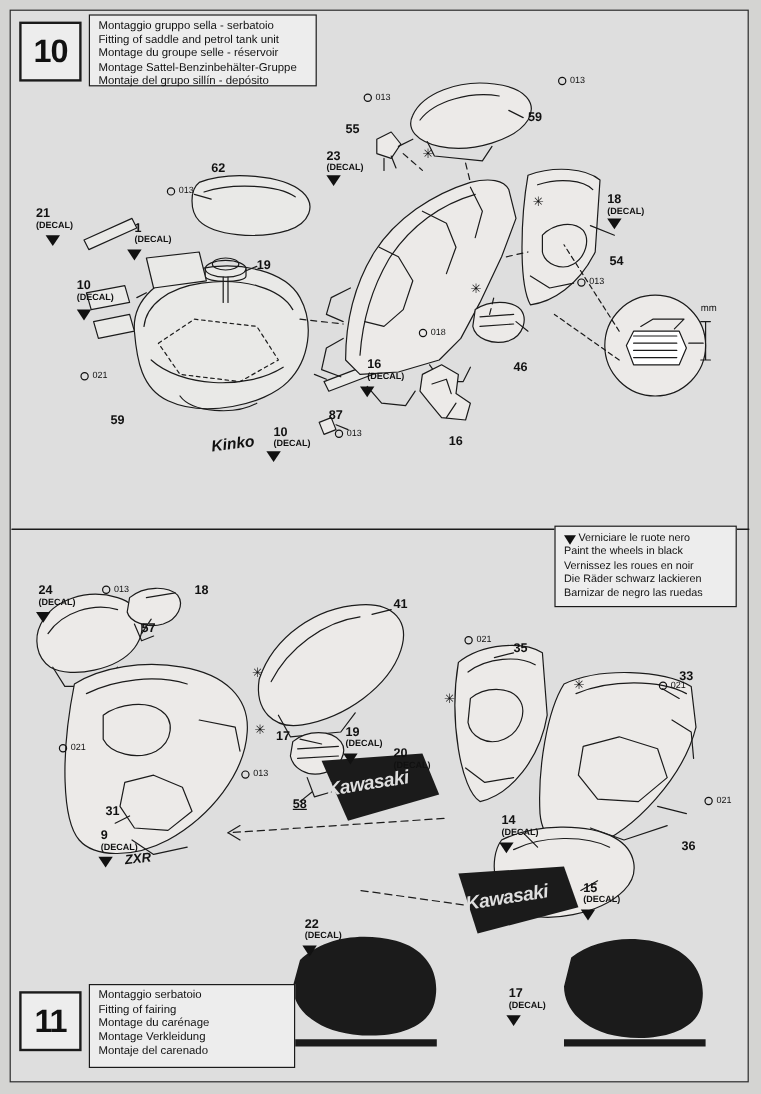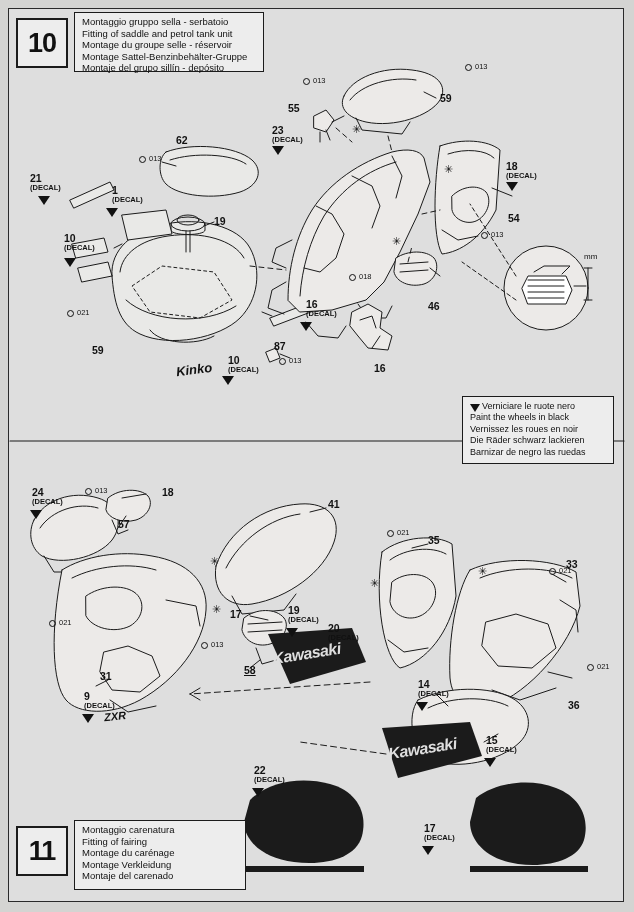--- a/index.html
+++ b/index.html
@@ -45,20 +45,21 @@
     color:#111;
     white-space:nowrap;
   }
   
   .note-box{
     position:absolute;
     border:1px solid #1b1b1b;
     background:#ededed;
     padding:4px 7px 5px 7px;
     box-sizing:border-box;
+    margin-top:42px;
   }
   .note-box .line{
     font-size:9px;line-height:11.4px;color:#111;white-space:nowrap;
   }
   .note-box .line:first-child{position:relative;padding-left:12px;}
   .tri{
     position:absolute;left:0;top:3px;
     width:0;height:0;
     border-left:5px solid transparent;
     border-right:5px solid transparent;
@@ -410,21 +411,21 @@
   </div>
   <div class="lbl" style="left:568px;top:699px;">
     <span>36</span>
   </div>
   <div class="lbl" style="left:230px;top:608px;">
     <span>17</span>
   </div>
   <div class="lbl" style="left:244px;top:664px;text-decoration:underline;">
     <span>58</span>
   </div>
-  <div class="lbl" style="left:88px;top:670px;margin-left:12px;">
+  <div class="lbl" style="left:88px;top:670px;">
     <span>31</span>
   </div>
 
   <div class="tag" style="left:84px;top:486px;"><span class="dot"></span><span>013</span></div>
   <div class="tag" style="left:200px;top:640px;"><span class="dot"></span><span>013</span></div>
   <div class="tag" style="left:48px;top:618px;"><span class="dot"></span><span>021</span></div>
   <div class="tag" style="left:386px;top:528px;"><span class="dot"></span><span>021</span></div>
   <div class="tag" style="left:548px;top:566px;"><span class="dot"></span><span>021</span></div>
   <div class="tag" style="left:586px;top:662px;"><span class="dot"></span><span>021</span></div>
 
@@ -440,19 +441,19 @@
   <div class="star" style="left:212px;top:604px;">✳</div>
   <div class="star" style="left:370px;top:578px;">✳</div>
   <div class="star" style="left:478px;top:566px;">✳</div>
 
   <div class="decal-name" style="left:272px;top:645px;font-size:16px;color:#dedede;transform:rotate(-9deg);letter-spacing:-0.5px;">Kawasaki</div>
   <div class="decal-name" style="left:388px;top:740px;font-size:16px;color:#dedede;transform:rotate(-9deg);letter-spacing:-0.5px;">Kawasaki</div>
   <div class="decal-name" style="left:104px;top:710px;font-size:11px;transform:rotate(-6deg);">ZXR</div>
 
   <div class="step-badge" style="left:16px;top:826px;">11</div>
   <div class="title-box" style="left:74px;top:820px;width:172px;height:70px;">
-    <div>Montaggio carenatura</div>
+    <div>Montaggio serbatoio</div>
     <div>Fitting of fairing</div>
     <div>Montage du carénage</div>
     <div>Montage Verkleidung</div>
     <div>Montaje del carenado</div>
   </div>
 </div>
 
 </body></html>

